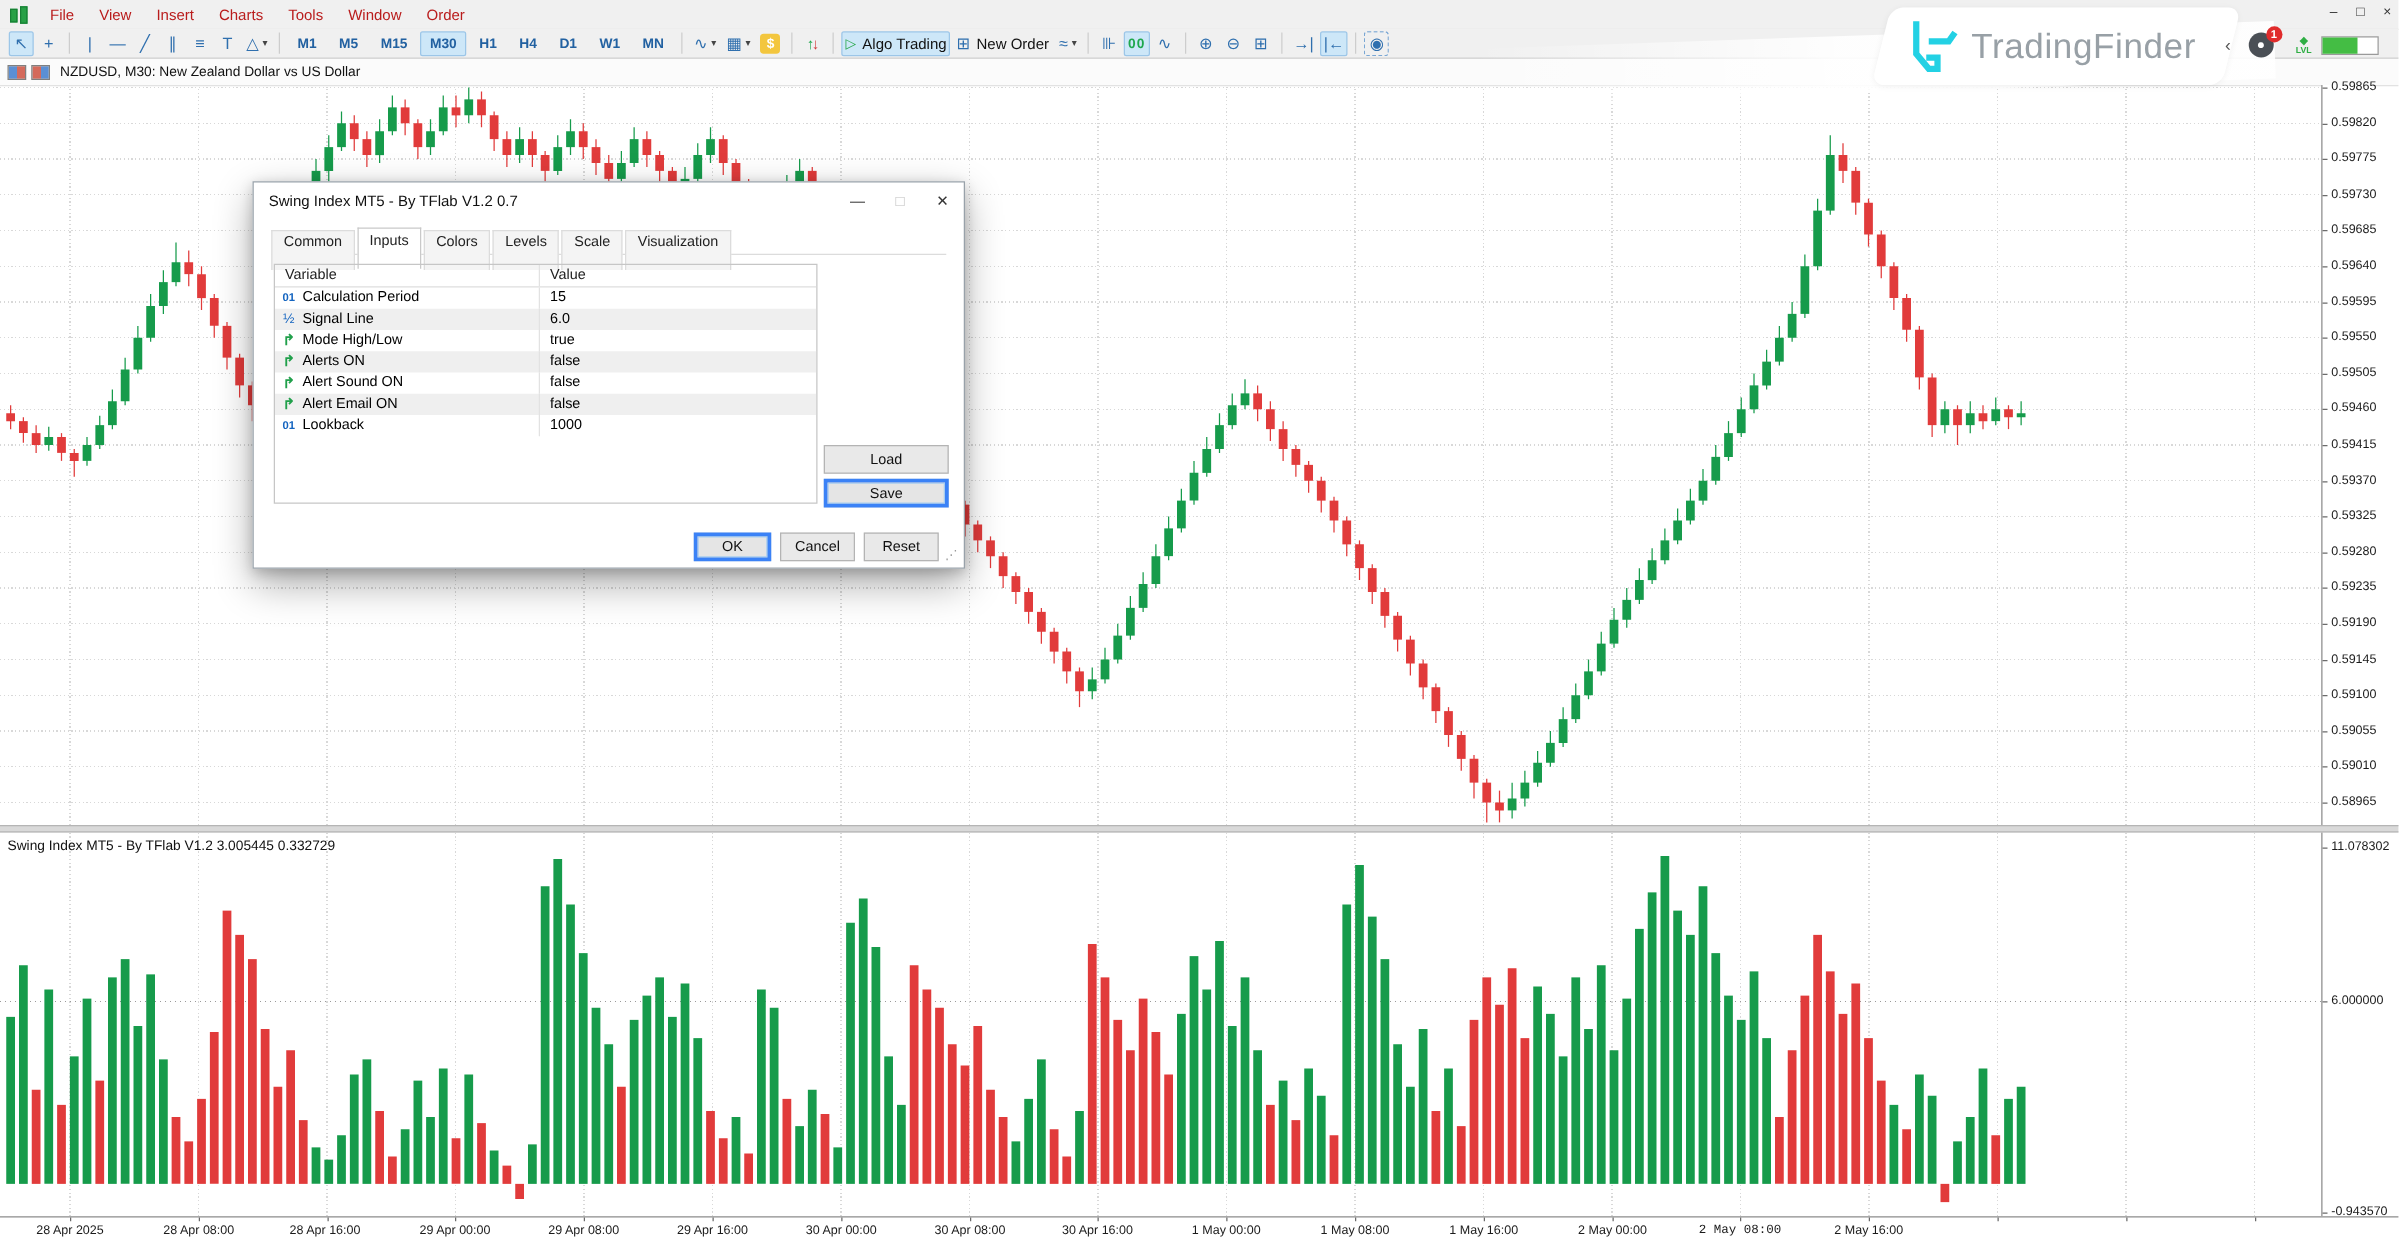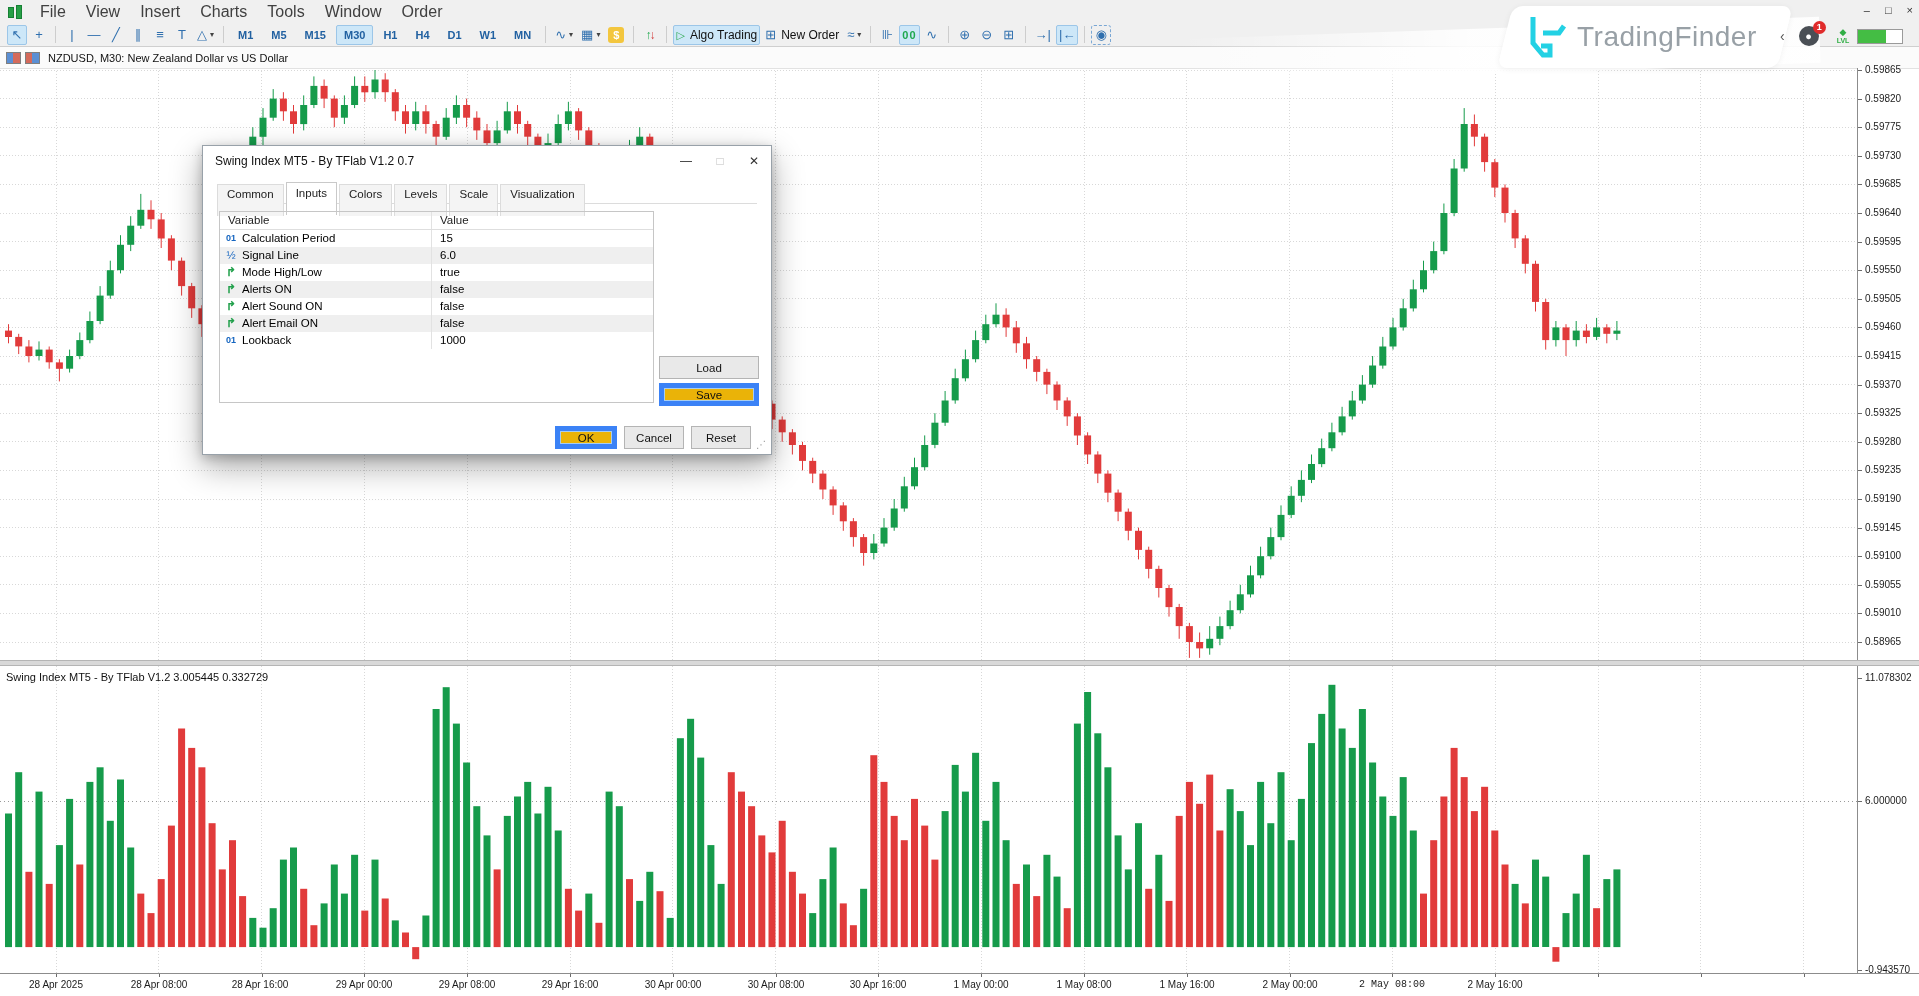--- a/index.html
+++ b/index.html
@@ -5,21 +5,21 @@
   html,body{margin:0;padding:0;background:#fff;}
   .screen{position:relative;width:1919px;height:996px;overflow:hidden;
     font-family:"Liberation Sans",sans-serif;background:#fff;}
 
   
   .menubar{position:absolute;left:0;top:0;width:1919px;height:23px;background:#f0f0f0;
     display:flex;align-items:center;border-bottom:1px solid #e3e3e3;z-index:10;}
   .mt5logo{display:inline-flex;align-items:flex-end;gap:2px;margin:0 8px 0 8px;height:14px;}
   .mt5logo i{display:block;width:4px;background:#27a046;border:1px solid #168034;}
   .mt5logo i.a{height:9px;margin-bottom:1px}.mt5logo i.b{height:12px}
-  .menu-item{padding:4px 10px;font-size:16px;color:#404040;cursor:default;}
+  .menu-item{padding:4px 10px;font-size:12px;color:#b91c1c;cursor:default;}
   .win-controls{position:absolute;right:6px;top:4px;z-index:60;display:flex;gap:15px;
     font-size:11px;color:#333;}
   .win-controls span{cursor:default}
 
   
   .toolbar{position:absolute;left:0;top:23px;width:1919px;height:24px;background:#f0f0f0;
     border-bottom:1px solid #cfcfcf;display:flex;align-items:center;padding-left:6px;
     box-sizing:border-box;z-index:10;}
   .tb-sep{width:1px;height:17px;background:#cdcdcd;margin:0 5px;display:inline-block;}
   .tb-btn{display:inline-flex;align-items:center;justify-content:center;height:20px;
@@ -97,21 +97,21 @@
   .trow.head{border-bottom:1px solid #dedede;color:#222;}
   .trow.alt{background:#efefef;}
   .tc1{width:212px;display:flex;align-items:center;border-right:1px solid #e2e2e2;box-sizing:border-box;}
   .tc2{flex:1;padding-left:8px;}
   .ricon{width:22px;text-align:center;font-size:10px;}
   .ricon.number-icon{color:#1565c0;font-weight:700;font-size:9px;}
   .ricon.fraction-icon{color:#1565c0;font-size:11px;}
   .ricon.flag-icon{color:#21a04b;font-weight:700;font-size:12px;}
   .dbtn{position:absolute;height:23px;background:#e9e9e9;border:1px solid #b4b4b4;
     font-size:11.5px;color:#111;font-family:inherit;text-align:center;}
-  .dbtn.focus{background:#eab308;border:5px solid #3b82f6;box-shadow:inset 0 0 0 1px #a7cdf0;}
+  .dbtn.focus{background:#e5e5e5;border:3px solid #3b82f6;box-shadow:inset 0 0 0 1px #a7cdf0;}
   .grip{position:absolute;right:3px;bottom:2px;width:12px;height:12px;color:#9a9a9a;
     font-size:10px;line-height:10px;}
 
   
   .swoosh{position:absolute;left:1180px;top:28px;width:640px;height:46px;
     background:linear-gradient(to right,rgba(255,255,255,0),rgba(255,255,255,.9) 45%);
     transform:rotate(-2deg);z-index:45;}
   .wm{position:absolute;left:1505px;top:6px;width:280px;height:62px;z-index:50;}
   .wm .card{position:absolute;inset:0;background:rgba(255,255,255,.96);border-radius:10px;
     transform:skewX(-14deg);box-shadow:0 1px 6px rgba(0,0,0,.06);}

